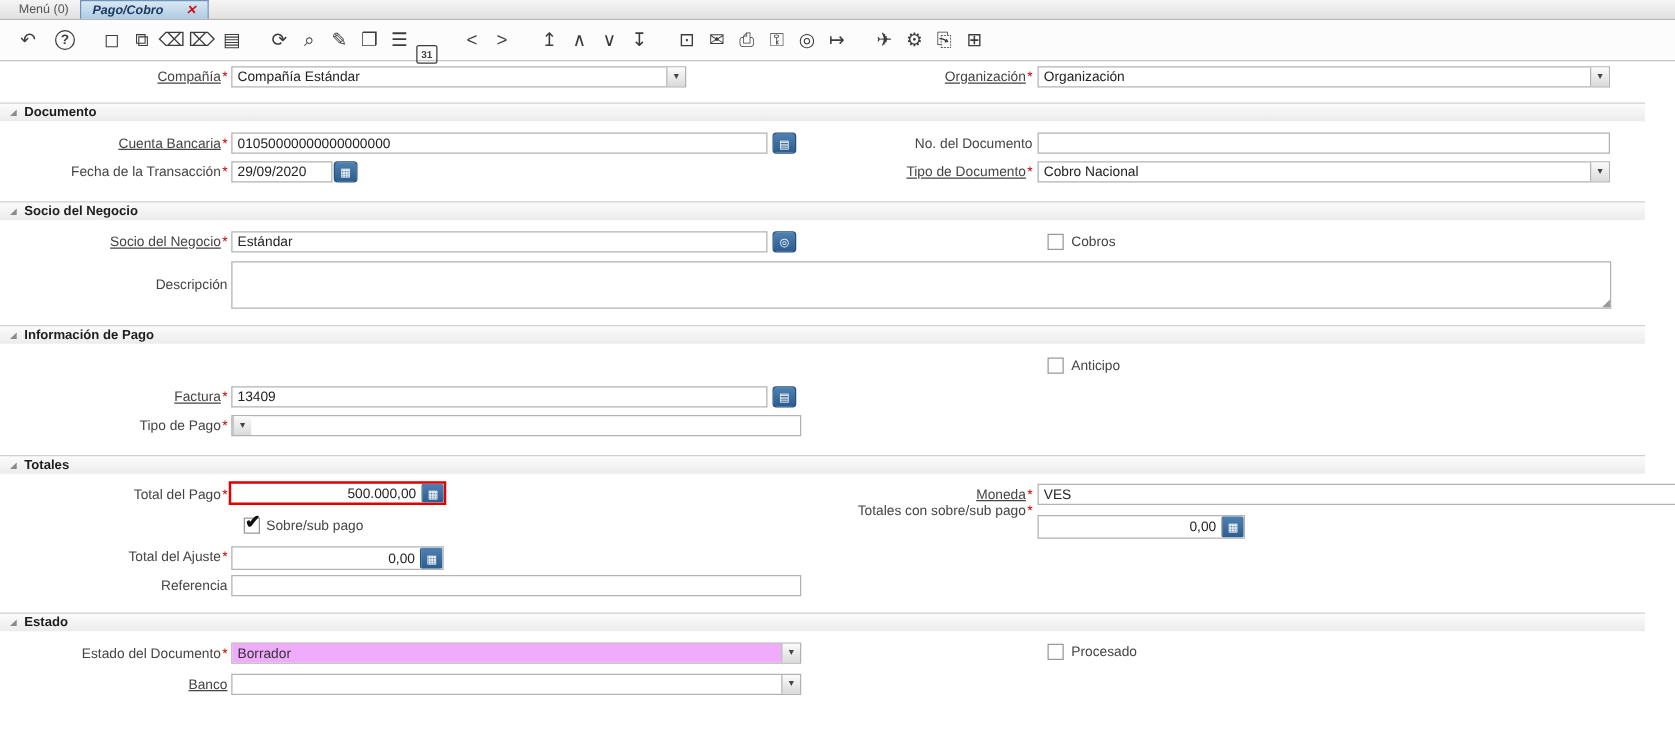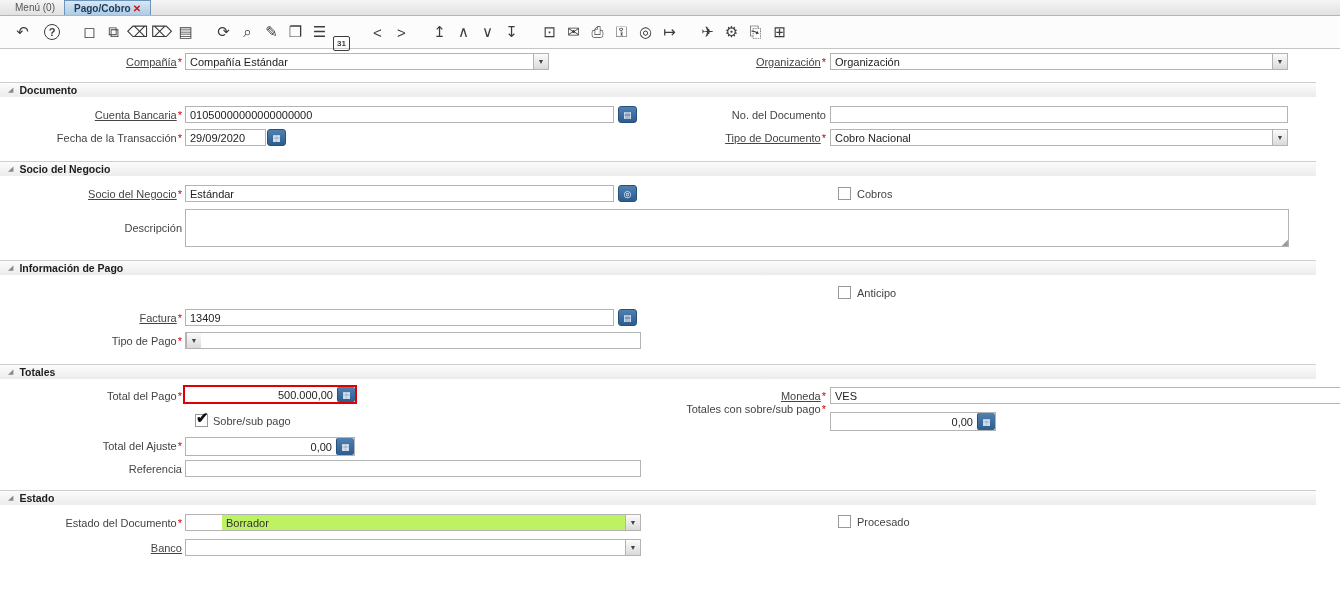--- a/index.html
+++ b/index.html
@@ -9,21 +9,21 @@
     font-family:"Liberation Sans", sans-serif; font-size:11px; color:#333;
   }
 
   
   .tabbar { position:absolute; left:0; top:0; width:1340px; height:16px;
     background:linear-gradient(#f5f5f5,#e1e1e1); border-bottom:1px solid #b5b5b5;
     display:flex; align-items:flex-end; padding-left:6px; }
   .tab { height:15px; display:flex; align-items:center; padding:0 9px;
     font-size:10px; color:#555; }
   .tab.active { background:linear-gradient(#d9e7f4,#aecbe3); border:1px solid #6b94ba;
-    border-bottom:none; color:#173a5e; font-weight:bold; gap:2px; }
+    border-bottom:none; color:#173a5e; font-weight:bold; gap:18px;font-style:italic; }
   .tab-close { color:#cc1111; font-weight:bold; font-size:10px; cursor:pointer; }
 
   
   .toolbar { position:absolute; left:0; top:16px; width:1340px; height:33px;
     background:#fcfcfc; border-bottom:1px solid #c6c6c6;
     display:flex; align-items:center; padding-left:12px; }
   .tbicon { width:21px; height:22px; display:flex; align-items:center; justify-content:center;
     font-size:15px; color:#3c3c3c; margin-right:3px; cursor:pointer; }
   .tbicon.gap { margin-left:14px; }
   .tbicon.circle { width:16px; height:16px; border:1.5px solid #3c3c3c; border-radius:50%;
@@ -38,21 +38,21 @@
   .lnk { text-decoration:underline;margin-top:44px; }
   .req { color:#cc0000; margin-left:1px; }
 
   .tfield { position:absolute; height:17px; border:1px solid #b3b3b3; background:#fff;
     display:flex; align-items:center; padding:0 4px; font-size:11px; color:#222; }
 
   .dropdown { position:absolute; height:17px; border:1px solid #b3b3b3; background:#fff;
     display:flex; }
   .dd-text { flex:1; padding:0 4px; display:flex; align-items:center; font-size:11px;
     color:#222; overflow:hidden; white-space:nowrap; }
-  .dropdown.ro .dd-text { background:#bef264; color:#333;margin-left:36px; }
+  .dropdown.ro .dd-text { background:#f0abfc; color:#333; }
   .dd-btn { width:15px; border-left:1px solid #b3b3b3;
     background:linear-gradient(#fbfbfb,#dadada); display:flex; align-items:center;
     justify-content:center; font-size:7px; color:#444; cursor:pointer; }
 
   .bluebtn { position:absolute; width:19px; height:17px;
     background:linear-gradient(#4f81b3,#2d5c8e); border:1px solid #24507e;
     border-radius:3px; color:#fff; font-size:9px; display:flex; align-items:center;
     justify-content:center; cursor:pointer; }
 
   .amtwrap { position:absolute; display:flex; border:1px solid #b3b3b3; background:#fff; height:19px; }

